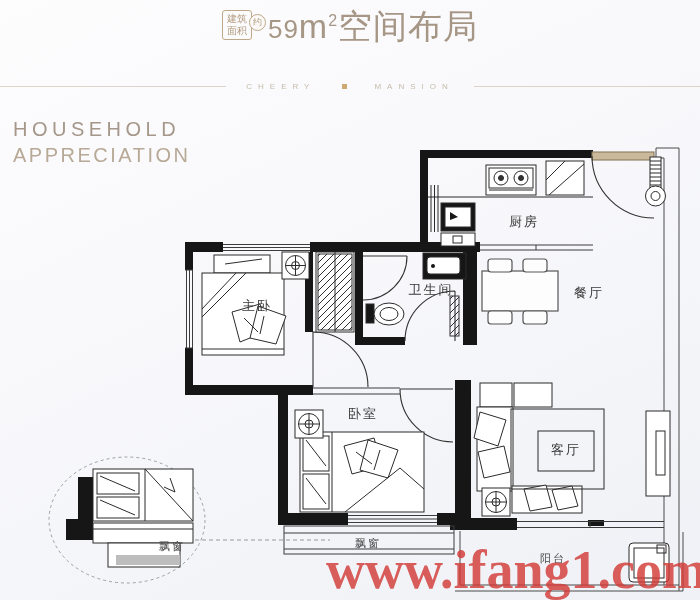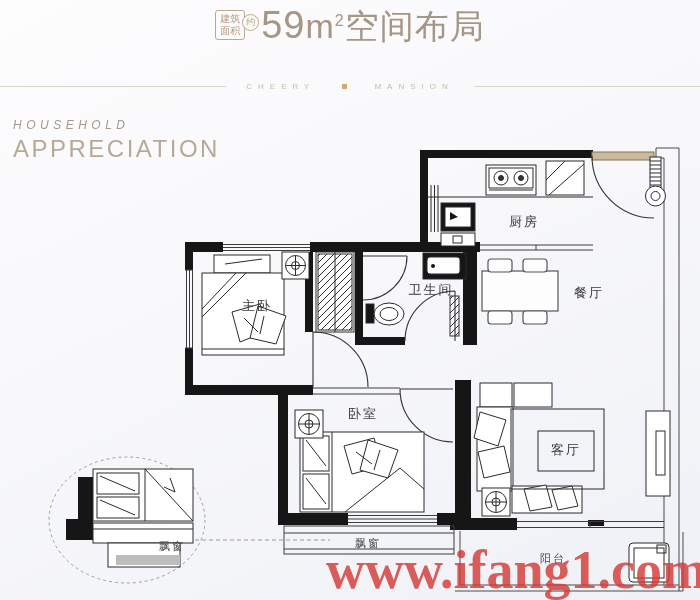--- a/index.html
+++ b/index.html
@@ -6,31 +6,31 @@
   body{
     width:700px;height:600px;position:relative;overflow:hidden;
     background:linear-gradient(155deg,#fdfdfe 0%,#f8f8fb 45%,#eff1f6 100%);
     font-family:"Liberation Sans", sans-serif;
   }
   
   .header{position:absolute;top:4px;left:0;width:100%;display:flex;justify-content:center;align-items:flex-start;color:#a69686;}
   .badge{border:1px solid #bfa789;border-radius:3px;padding:2px 4px;font-size:10px;line-height:1.2;color:#b29a7d;text-align:left;margin-top:6px;}
   .approx{width:15px;height:15px;border:1px solid #bfa789;border-radius:50%;font-size:9px;display:flex;align-items:center;justify-content:center;color:#b29a7d;margin-top:10px;margin-left:-3px;margin-right:2px;background:#fbfaf8;position:relative;z-index:2;}
   .title{font-size:34px;letter-spacing:1px;white-space:nowrap;}
-  .title .num{font-size:38px;}
+  .title .num{font-size:26px;}
   .title sup{font-size:16px;}
   
   .divider{position:absolute;top:82px;left:0;width:100%;display:flex;align-items:center;color:#c6bbaa;font-size:8px;letter-spacing:6px;}
   .dline{flex:1;height:1px;background:#dbd5c9;}
   .bsq{width:5px;height:5px;background:#cfa972;margin:0 7px;flex:0 0 auto;}
   .brand{margin:0 20px;white-space:nowrap;}
   
   .sidebar{position:absolute;left:13px;top:118px;}
-  .sb-en1{font-size:12px;letter-spacing:4.5px;color:#a5978a;font-style:italic;}
-  .sb-en2{font-size:24px;letter-spacing:2.5px;color:#b7a996;margin-top:3px;}
+  .sb-en1{font-size:20px;letter-spacing:4.5px;color:#a5978a;}
+  .sb-en2{font-size:20px;letter-spacing:2.5px;color:#b7a996;margin-top:3px;}
   .sb-zh{font-size:25px;letter-spacing:5px;color:#4b4b4b;font-weight:bold;margin-top:8px;}
   
   .plan{position:absolute;left:0;top:0;width:700px;height:600px;}
   .plan text{font-family:"Liberation Sans",sans-serif;}
   
   .watermark{position:absolute;left:318px;top:539px;font-family:"Liberation Serif",serif;
     font-size:54px;font-weight:bold;color:#d23c38;opacity:.82;white-space:nowrap;z-index:5;margin-left:8px;}
 </style>
 </head>
 <body>

